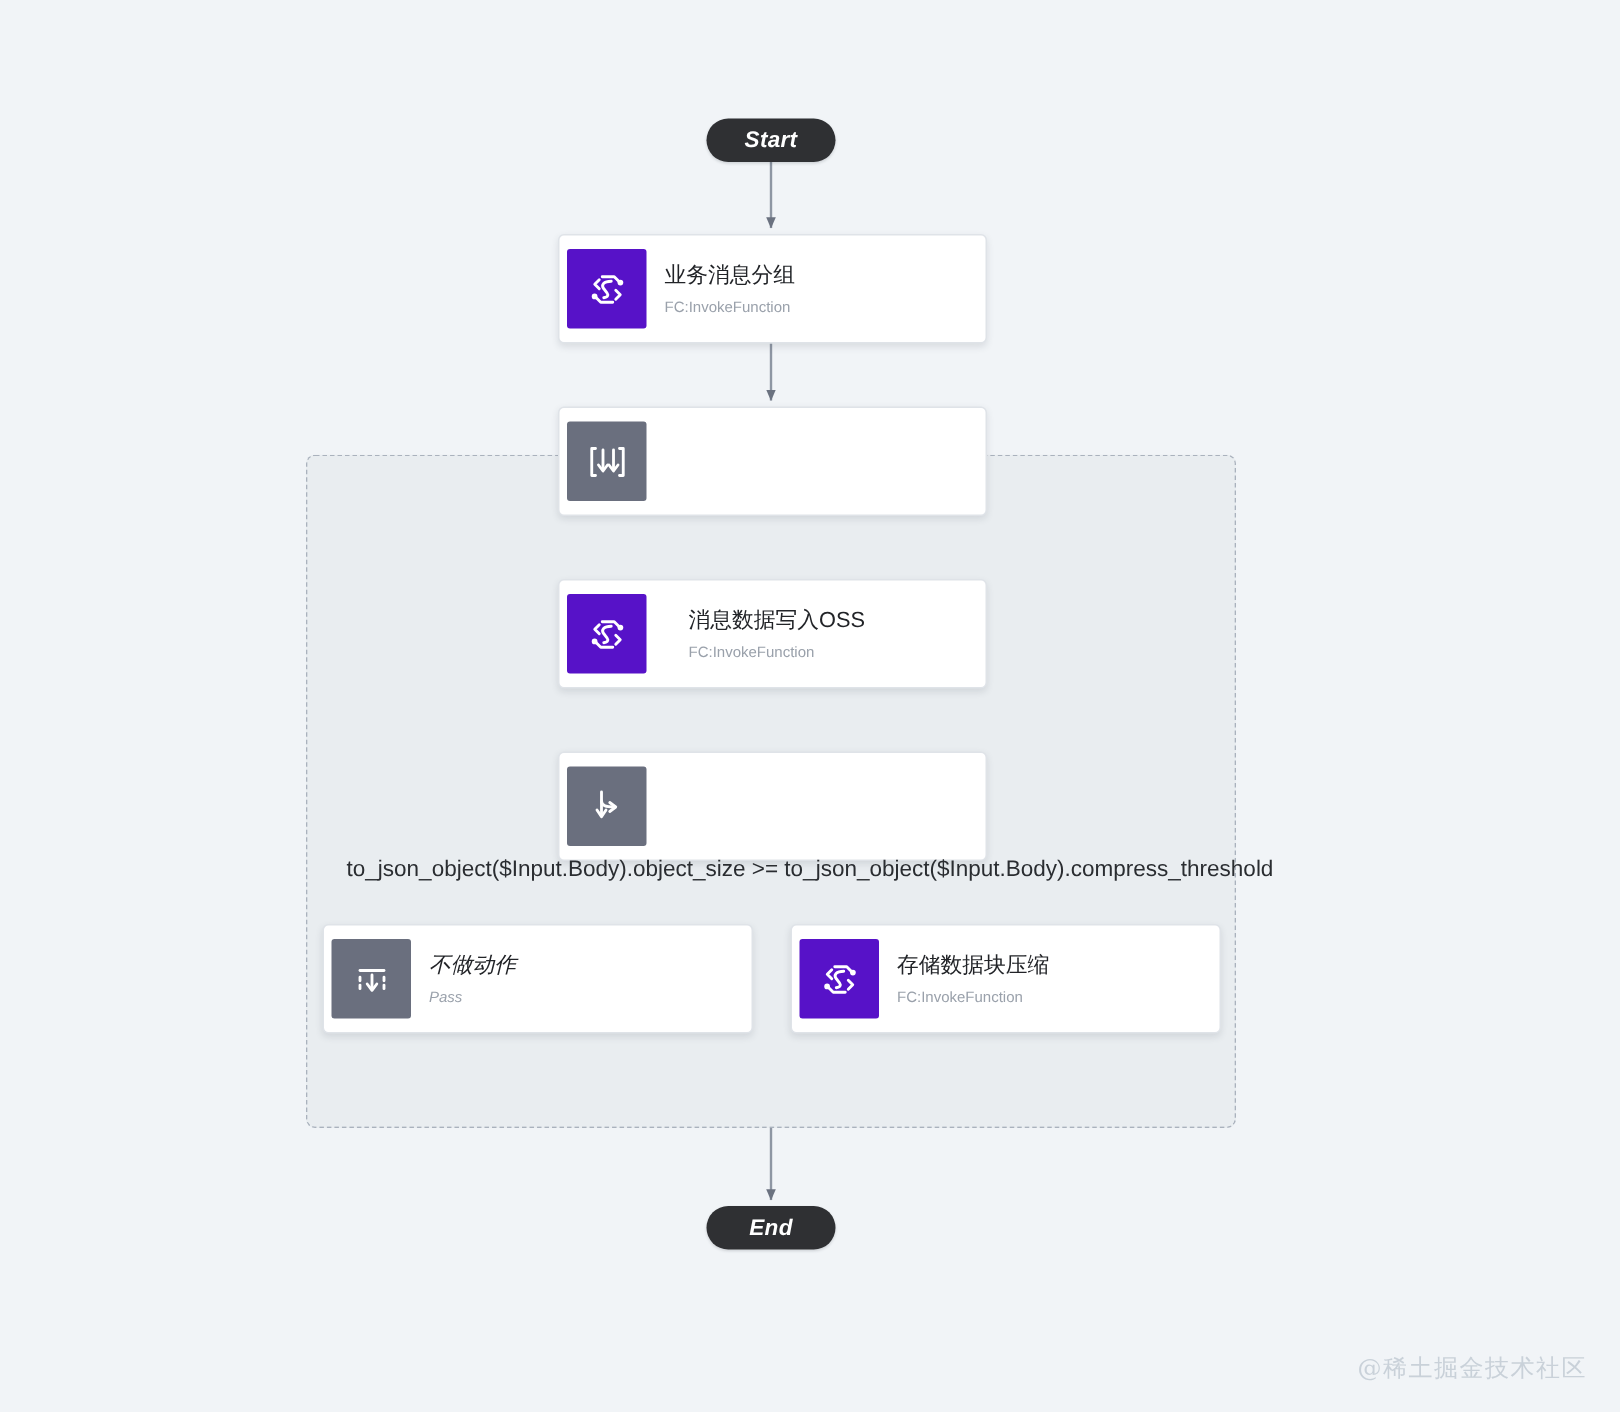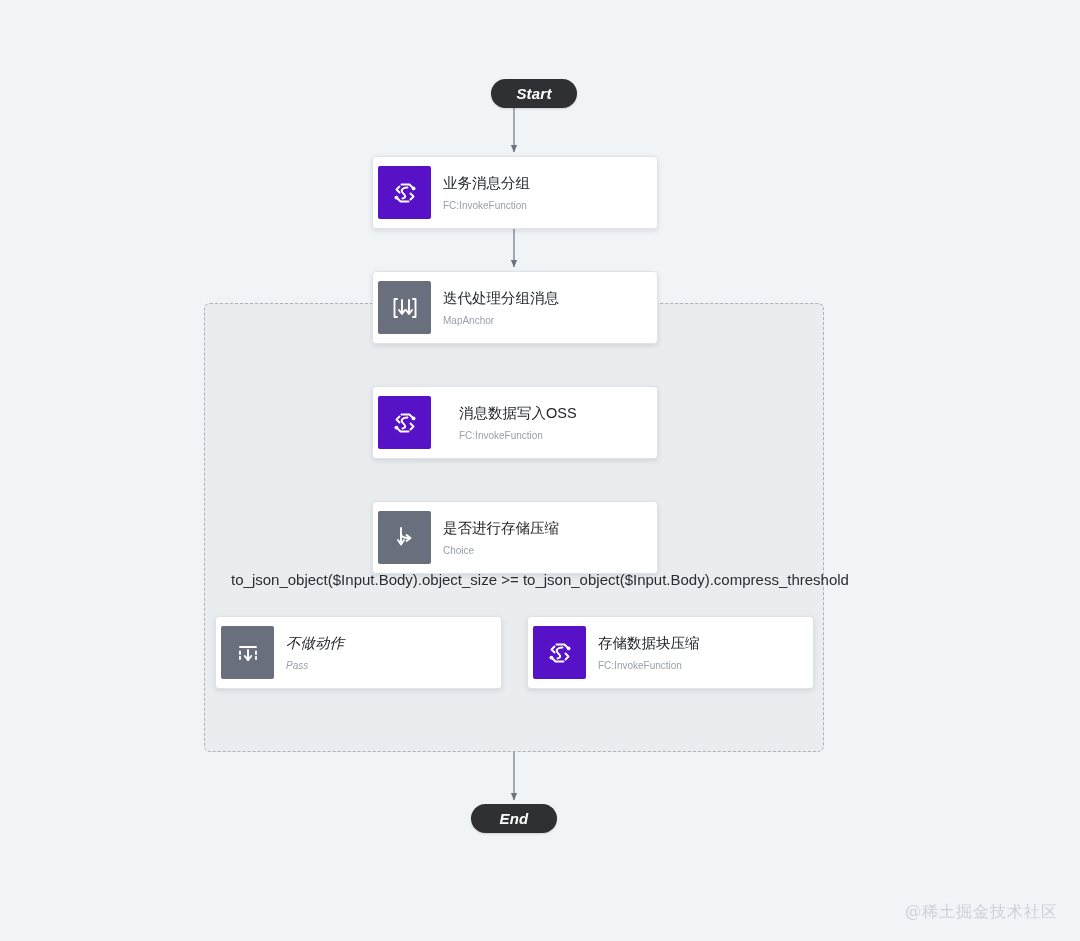--- a/index.html
+++ b/index.html
@@ -31,21 +31,21 @@
     width: 86px;
     display: flex;
     align-items: center;
     justify-content: center;
     font-style: italic;
     font-weight: bold;
     font-size: 15px;
     letter-spacing: 0.2px;
     box-shadow: 0 1px 2px rgba(40,45,55,0.18);
   }
-  #node-start { left: 491px; top: 79px; }
+  #node-start { left: 471px; top: 79px; }
   #node-end   { left: 471px; top: 804px; }
 
   
   #map-group {
     position: absolute;
     left: 204px;
     top: 303px;
     width: 620px;
     height: 449px;
     border: 1.5px dashed #aab2bd;
@@ -191,24 +191,20 @@
       <g fill="none" stroke="#ffffff" stroke-width="1.9" stroke-linecap="round" stroke-linejoin="round">
         <path d="M7 6 L4.5 6 L4.5 24 L7 24"></path>
         <path d="M23 6 L25.5 6 L25.5 24 L23 24"></path>
         <path d="M12 7 L12 20"></path>
         <path d="M9 17 L12 21 L15 17"></path>
         <path d="M19 7 L19 20"></path>
         <path d="M16 17 L19 21 L22 17"></path>
       </g>
     </svg>
   </div>
-  <div class="labels">
-    <div class="title">迭代处理分组消息</div>
-    <div class="subtitle">MapAnchor</div>
-  </div>
 </div>
 
 <div class="node" id="node-oss">
   <div class="icon purple">
     <svg width="34" height="34" viewBox="0 0 34 34" xmlns="http://www.w3.org/2000/svg">
       <g fill="none" stroke="#ffffff" stroke-width="1.9" stroke-linecap="round" stroke-linejoin="round">
         <path d="M11.5 10.5 L8.5 13.5 L11.5 16.5"></path>
         <path d="M22.5 17.5 L25.5 20.5 L22.5 23.5"></path>
         <path d="M19.5 11.5 C14.5 11.5 12.5 14 14.5 16.5 C16.5 19 19.5 21.5 14.5 22.5"></path>
         <path d="M13.5 8.5 L21.5 8.5 L25.5 12.5"></path>
@@ -228,24 +224,20 @@
   <div class="icon gray">
     <svg width="30" height="30" viewBox="0 0 30 30" xmlns="http://www.w3.org/2000/svg">
       <g fill="none" stroke="#ffffff" stroke-width="1.9" stroke-linecap="round" stroke-linejoin="round">
         <path d="M11 5 L11 20"></path>
         <path d="M8 17 L11 21.5 L14 17"></path>
         <path d="M11 11 C11 14 14 15 19 15"></path>
         <path d="M16.5 12 L20.5 15 L16.5 18"></path>
       </g>
     </svg>
   </div>
-  <div class="labels">
-    <div class="title">是否进行存储压缩</div>
-    <div class="subtitle">Choice</div>
-  </div>
 </div>
 
 <div id="condition-label">to_json_object($Input.Body).object_size &gt;= to_json_object($Input.Body).compress_threshold</div>
 
 <div class="node" id="node-pass">
   <div class="icon gray">
     <svg width="30" height="30" viewBox="0 0 30 30" xmlns="http://www.w3.org/2000/svg">
       <g fill="none" stroke="#ffffff" stroke-width="1.9" stroke-linecap="round" stroke-linejoin="round">
         <path d="M7 9 L23 9"></path>
         <path d="M7 13.5 L7 23.5" stroke-dasharray="2.4 2.8"></path>

